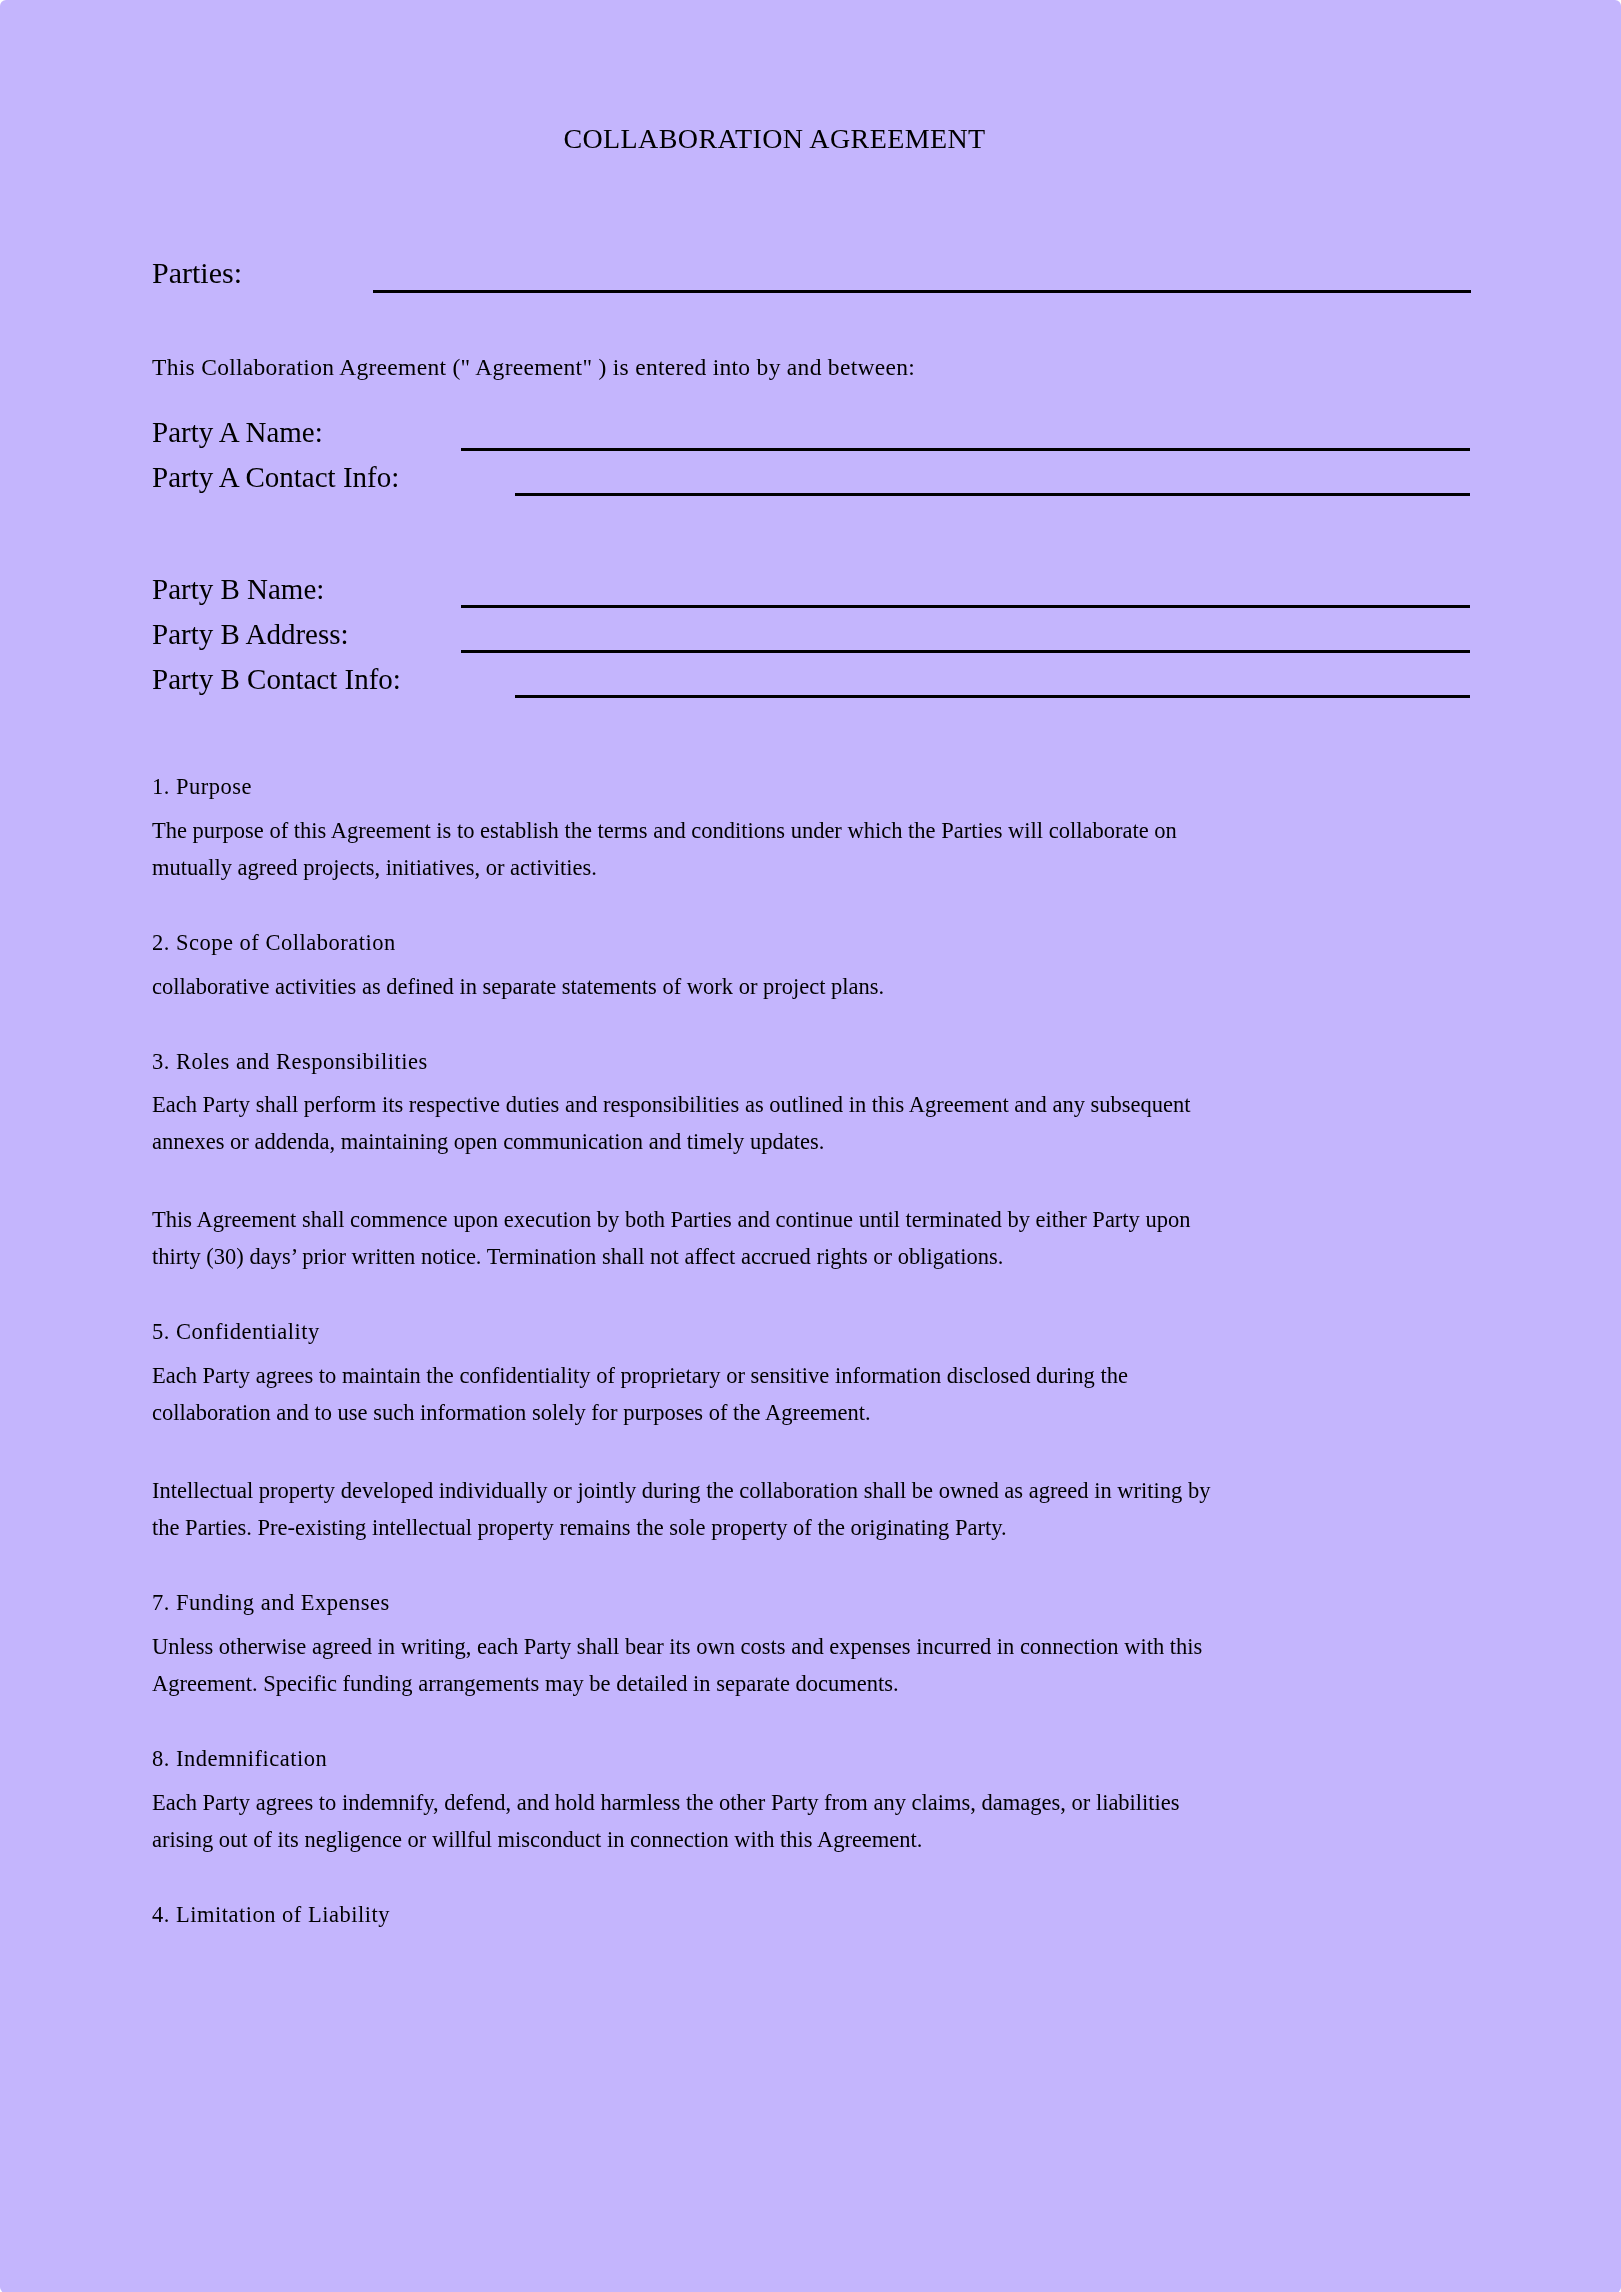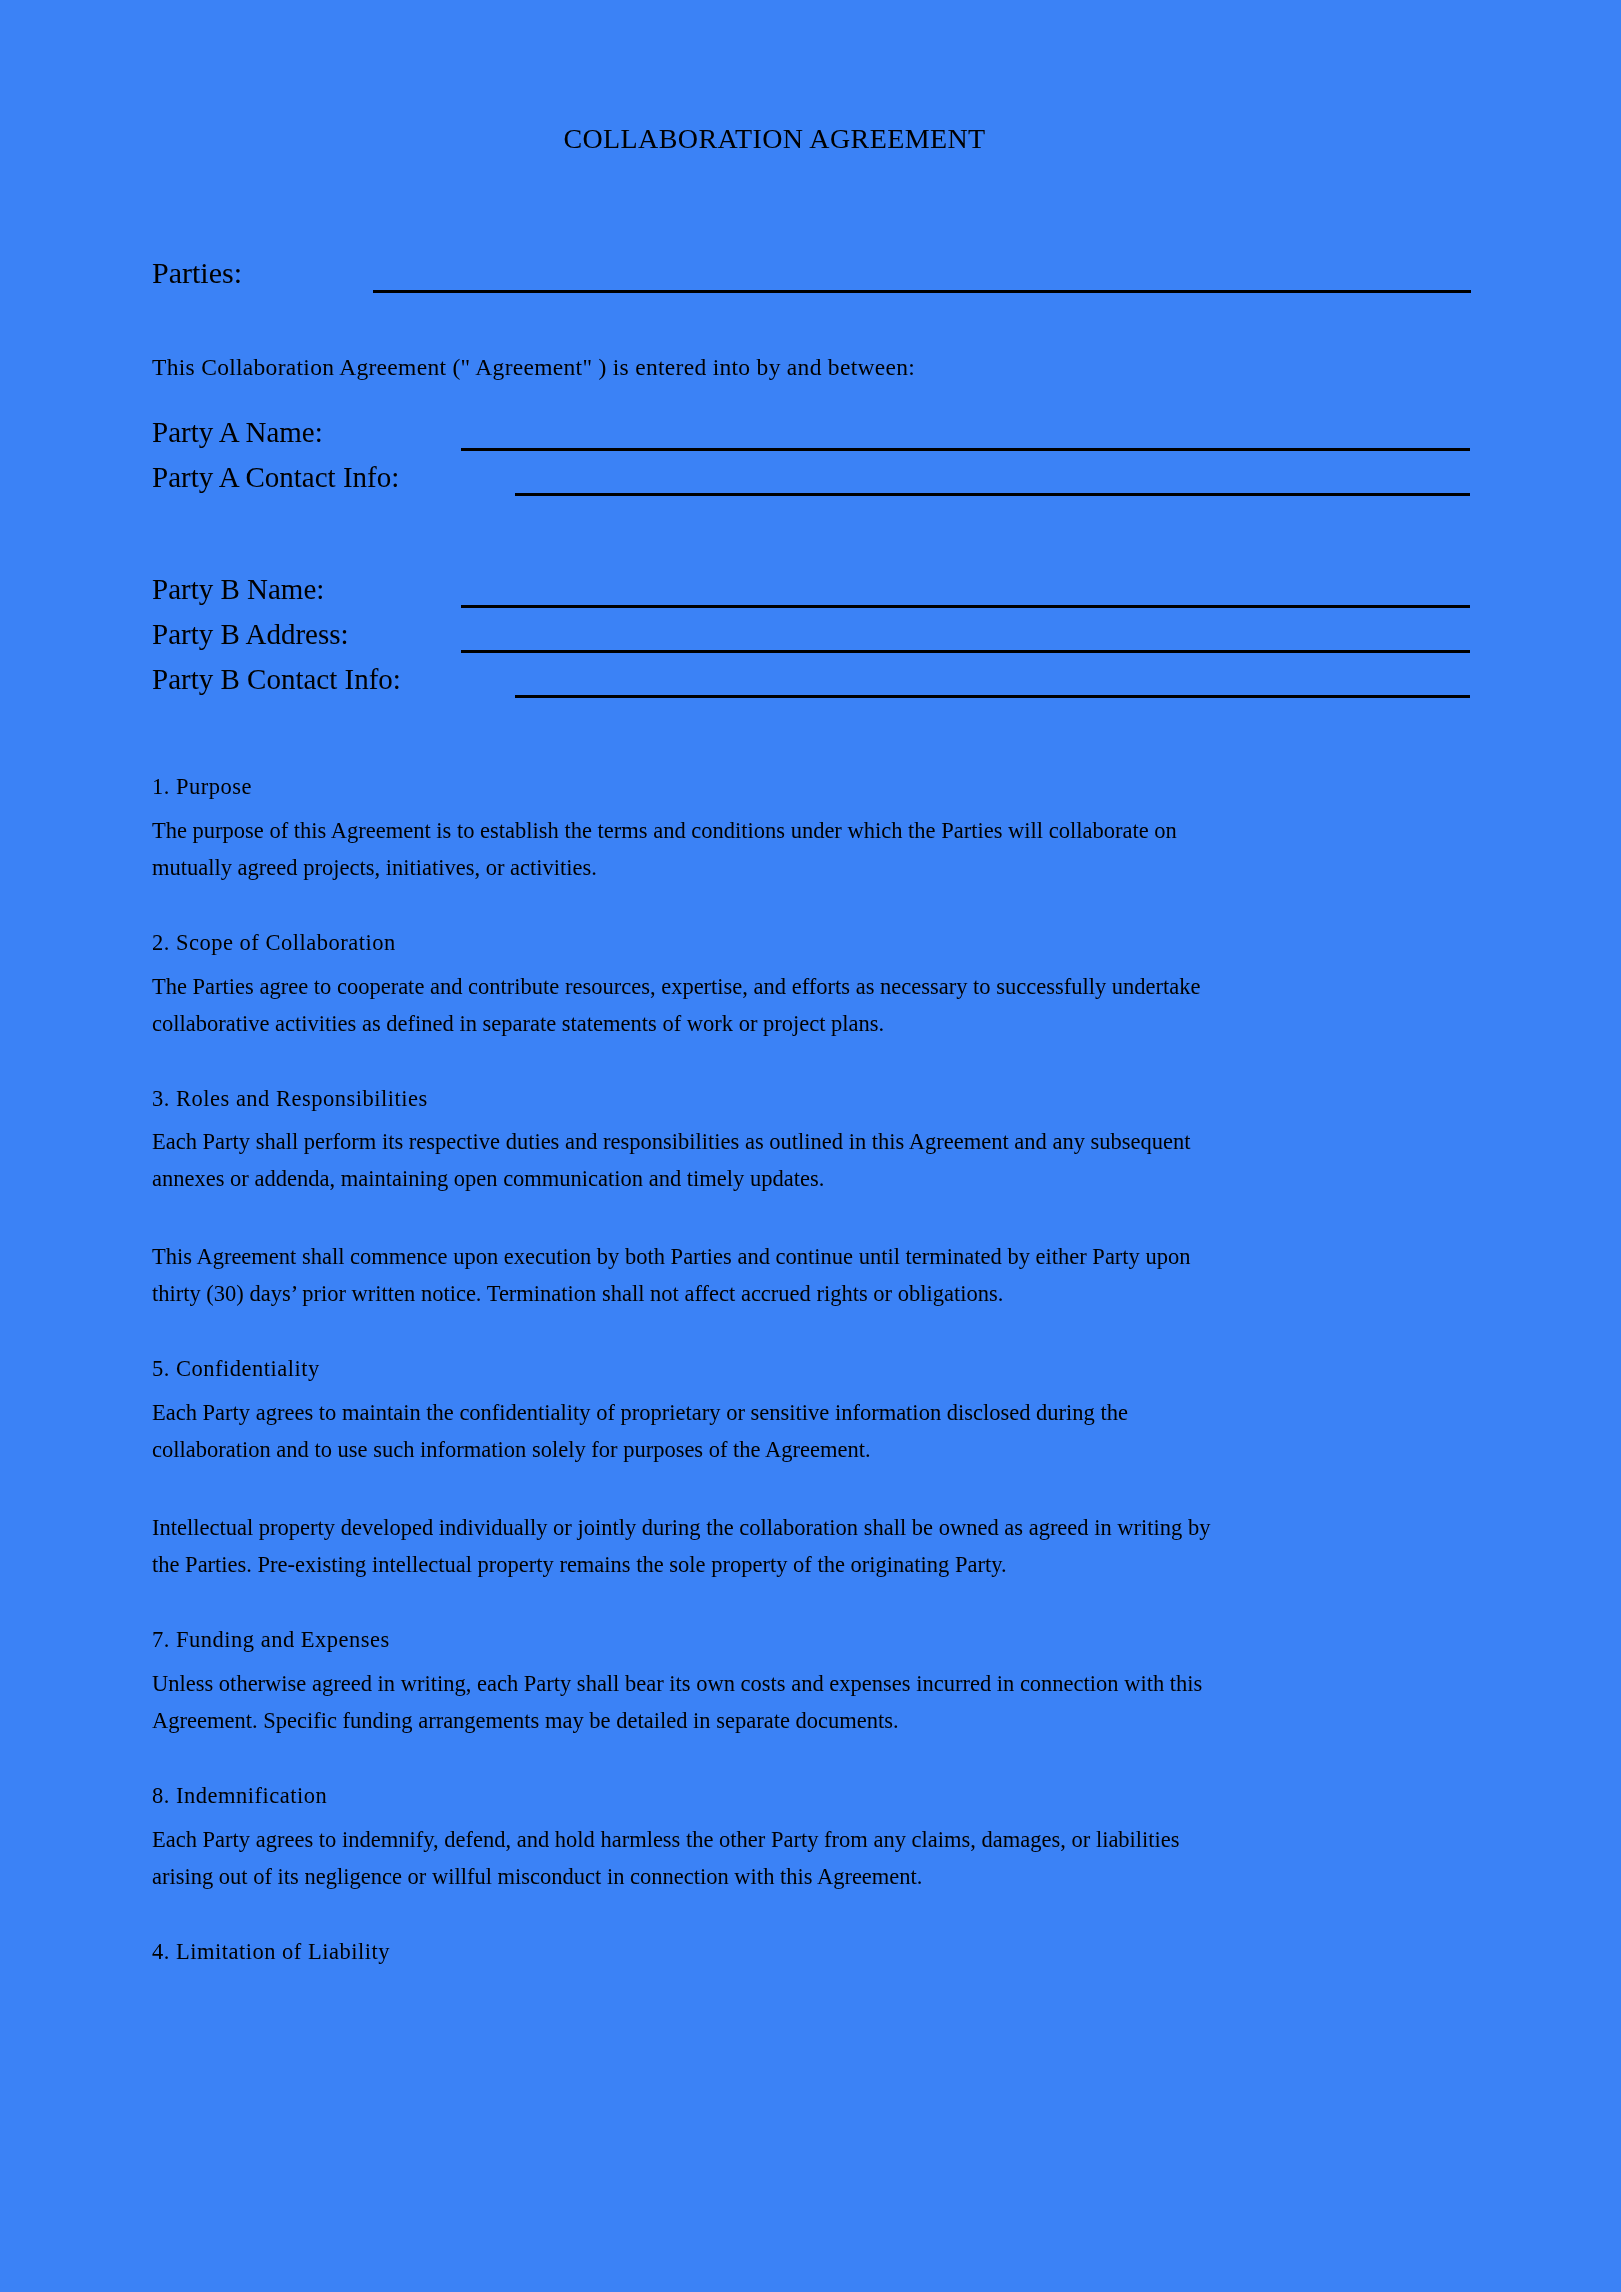--- a/index.html
+++ b/index.html
@@ -8,24 +8,25 @@
     background: #ffffff;
   }
   body {
     font-family: "Liberation Serif", "DejaVu Serif", serif;
     color: #000000;
   }
   .page {
     position: relative;
     width: 1621px;
     height: 2293px;
-    background: #3b82f6;
+    background: #c4b5fd;
     margin: 0 auto;
     box-sizing: border-box;
     overflow: hidden;
+    border-radius: 6px;
   }
   .content {
     position: absolute;
     left: 152px;
     top: 0;
     width: 1318px;
   }
 
   
   .doc-title {
@@ -164,21 +165,20 @@
         <h2 class="section-heading">1. Purpose</h2>
         <p class="section-body">
           <span class="ln">The purpose of this Agreement is to establish the terms and conditions under which the Parties will collaborate on</span>
           <span class="ln">mutually agreed projects, initiatives, or activities.</span>
         </p>
       </div>
 
       <div class="section">
         <h2 class="section-heading">2. Scope of Collaboration</h2>
         <p class="section-body">
-          <span class="ln">The Parties agree to cooperate and contribute resources, expertise, and efforts as necessary to successfully undertake</span>
           <span class="ln">collaborative activities as defined in separate statements of work or project plans.</span>
         </p>
       </div>
 
       <div class="section">
         <h2 class="section-heading">3. Roles and Responsibilities</h2>
         <p class="section-body">
           <span class="ln">Each Party shall perform its respective duties and responsibilities as outlined in this Agreement and any subsequent</span>
           <span class="ln">annexes or addenda, maintaining open communication and timely updates.</span>
         </p>

